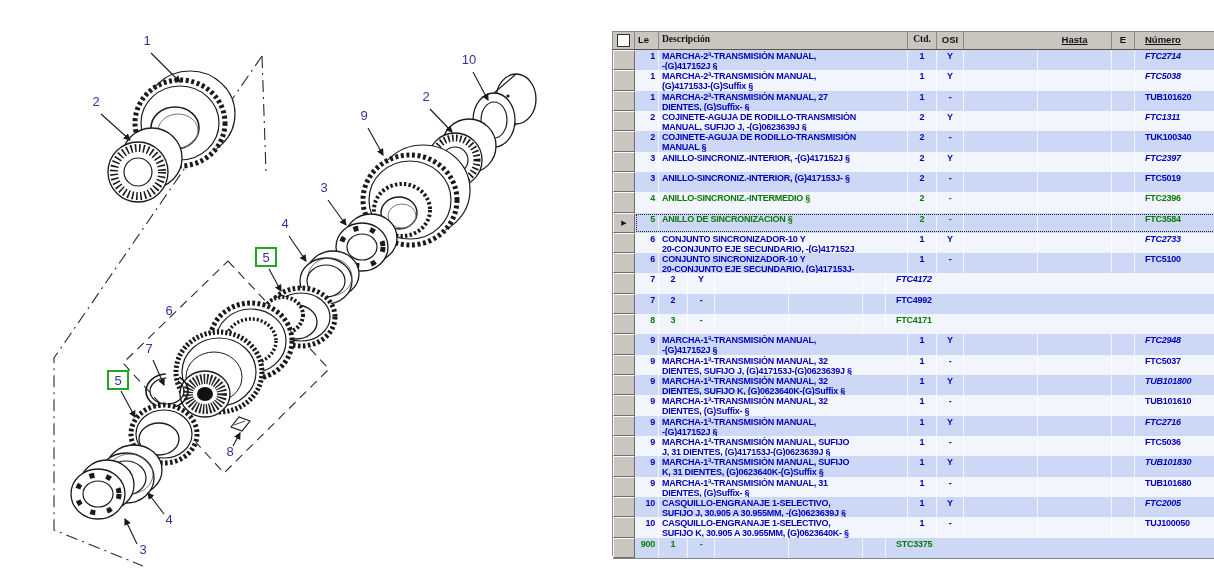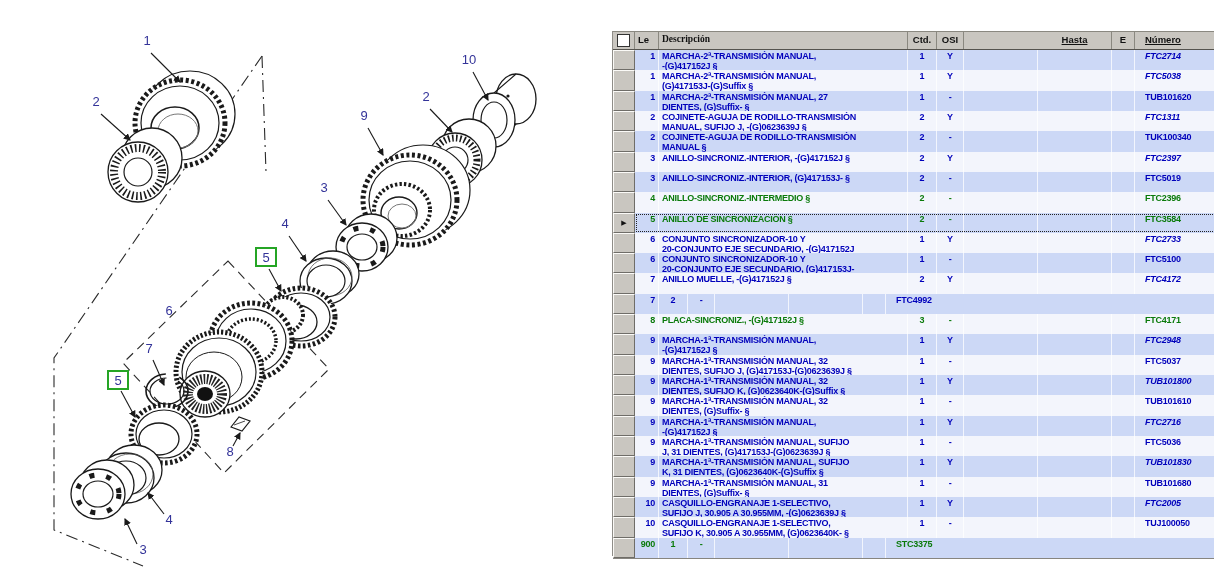--- a/index.html
+++ b/index.html
@@ -15,21 +15,21 @@
   .table-panel{position:absolute;left:612px;top:31px;width:631px;height:525px;
                border-left:1px solid #8f8d88;background:#fff;box-sizing:content-box;}
   .hrow{display:flex;height:17px;background:var(--header-bg,#c9c6c0);
         border-top:1px solid #8a8880;border-bottom:1px solid #55534e;
         font-weight:bold;font-size:9.5px;line-height:15px;color:#111;}
   .hcell{box-sizing:border-box;border-right:1px solid #8a8880;overflow:hidden;white-space:nowrap;}
   .hsel{width:22px;display:flex;align-items:center;justify-content:center;}
   .hchk{width:11px;height:11px;background:#fff;border:1px solid #333;}
   .hc-le{width:24px;padding-left:3px;}
   .hc-desc{width:249px;padding-left:3px;font-family:Liberation Serif, serif;}
-  .hc-ctd{width:29px;text-align:center;}
+  .hc-ctd{width:29px;text-align:center;font-family:Liberation Serif, serif;}
   .hc-osi{width:27px;text-align:center;}
   .hc-desde{width:74px;text-align:center;margin-top:32px;}
   .hc-hasta{width:74px;text-align:center;text-decoration:underline;}
   .hc-e{width:23px;text-align:center;}
   .hc-num{flex:1;padding-left:10px;text-decoration:underline;}
 
   .row{display:flex;height:20.32px;}
   .sel{width:22px;box-sizing:border-box;background:var(--header-bg,#c9c6c0);
        border:1px solid;border-color:#fbfaf7 #6f6d68 #6f6d68 #fbfaf7;
        display:flex;align-items:center;justify-content:center;
@@ -435,24 +435,20 @@
       <div class="cell c-e"></div>
       <div class="cell c-num">FTC5100</div>
     </div>
   </div>
       <div class="row r-light t-blue">
     <div class="sel">
           <span></span>
         </div>
     <div class="cells">
       <div class="cell c-le">7</div>
-      <div class="cell c-desc">
-        <div class="l1">ANILLO MUELLE, -(G)417152J §</div>
-            <div class="l2"></div>
-      </div>
       <div class="cell c-ctd">2</div>
       <div class="cell c-osi">Y</div>
       <div class="cell c-desde"></div>
       <div class="cell c-hasta"></div>
       <div class="cell c-e"></div>
       <div class="cell c-num it">FTC4172</div>
     </div>
   </div>
       <div class="row r-blue t-blue">
     <div class="sel">
@@ -467,24 +463,20 @@
       <div class="cell c-e"></div>
       <div class="cell c-num">FTC4992</div>
     </div>
   </div>
       <div class="row r-light t-green">
     <div class="sel">
           <span></span>
         </div>
     <div class="cells">
       <div class="cell c-le">8</div>
-      <div class="cell c-desc">
-        <div class="l1">PLACA-SINCRONIZ., -(G)417152J §</div>
-            <div class="l2"></div>
-      </div>
       <div class="cell c-ctd">3</div>
       <div class="cell c-osi">-</div>
       <div class="cell c-desde"></div>
       <div class="cell c-hasta"></div>
       <div class="cell c-e"></div>
       <div class="cell c-num">FTC4171</div>
     </div>
   </div>
       <div class="row r-blue t-blue">
     <div class="sel">

